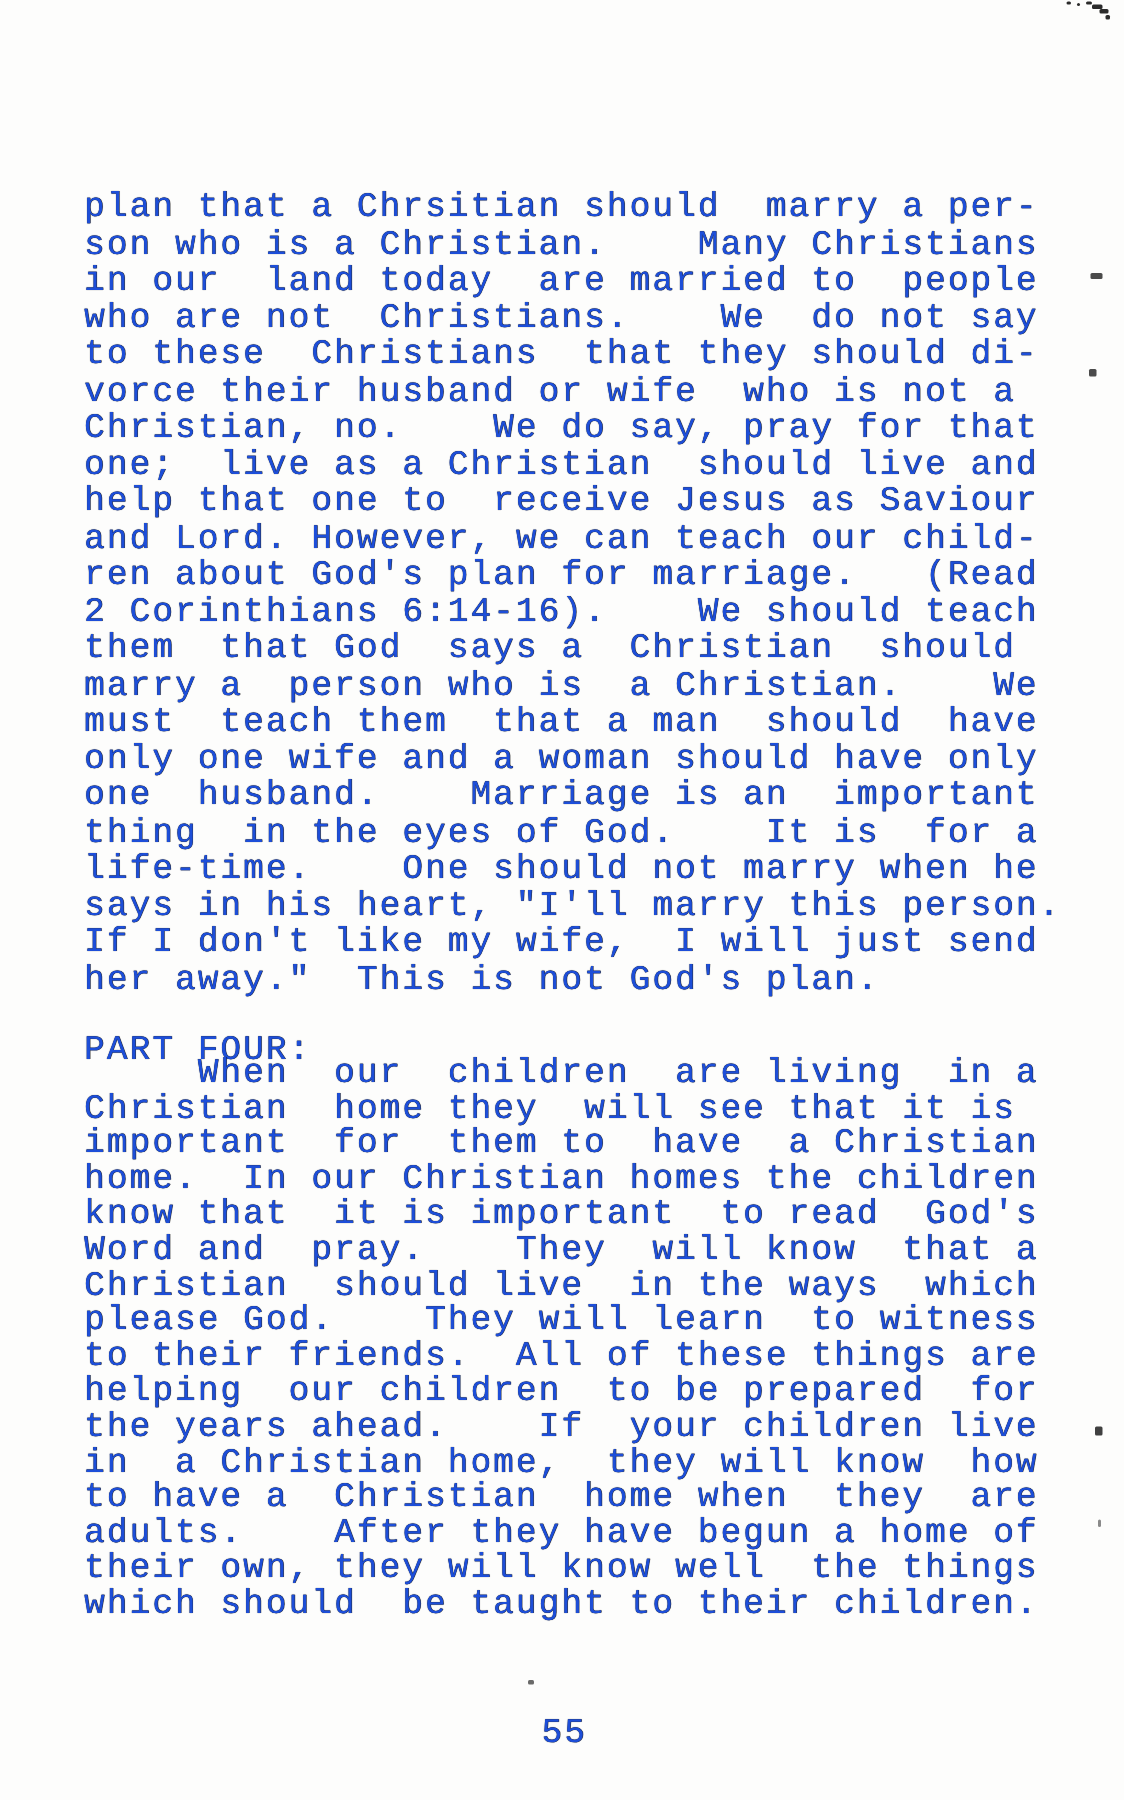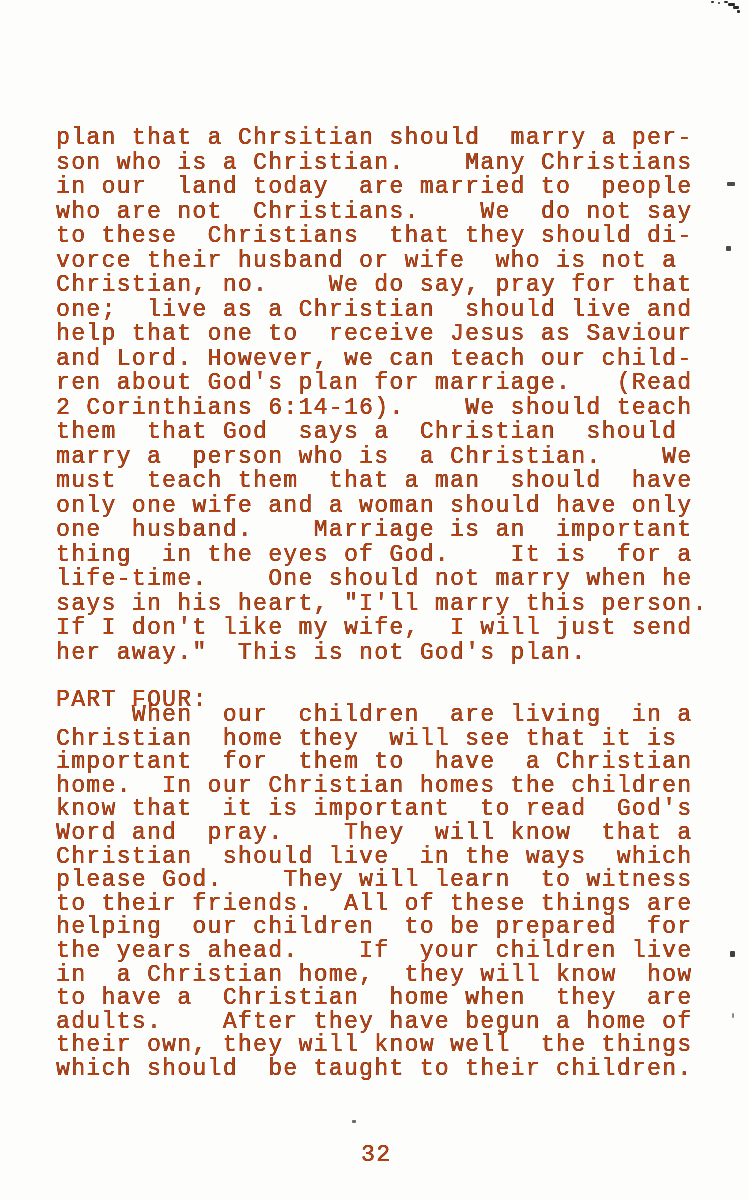--- a/index.html
+++ b/index.html
@@ -6,21 +6,21 @@
   body {
     width: 749px; height: 1200px;
     background: #fdfdfc;
     overflow: hidden;
   }
   .page {
     position: relative;
     width: 749px; height: 1200px;
     background: #fdfdfc;
     font-family: "Liberation Mono", "DejaVu Sans Mono", monospace;
-    color: #c2410c;
+    color: #1d4ed8;
   }
   .para {
     position: absolute;
     left: 56px;
     white-space: pre;
     font-size: 23px;
     letter-spacing: 1.35px;
     text-shadow: 0 0 0.55px #161616, 0.3px 0.3px 0.4px rgba(10,10,10,0.75);
   }
   #para1 { top: 126px; line-height: 24.5px; }
@@ -58,21 +58,21 @@
 <body>
 
 <div class="page">
 
   <div class="para" id="para1"><div class="line">plan that a Chrsitian should  marry a per-</div><div class="line">son who is a Christian.    Many Christians</div><div class="line">in our  land today  are married to  people</div><div class="line">who are not  Christians.    We  do not say</div><div class="line">to these  Christians  that they should di-</div><div class="line">vorce their husband or wife  who is not a</div><div class="line">Christian, no.    We do say, pray for that</div><div class="line">one;  live as a Christian  should live and</div><div class="line">help that one to  receive Jesus as Saviour</div><div class="line">and Lord. However, we can teach our child-</div><div class="line">ren about God's plan for marriage.   (Read</div><div class="line">2 Corinthians 6:14-16).    We should teach</div><div class="line">them  that God  says a  Christian  should</div><div class="line">marry a  person who is  a Christian.    We</div><div class="line">must  teach them  that a man  should  have</div><div class="line">only one wife and a woman should have only</div><div class="line">one  husband.    Marriage is an  important</div><div class="line">thing  in the eyes of God.    It is  for a</div><div class="line">life-time.    One should not marry when he</div><div class="line">says in his heart, "I'll marry this person.</div><div class="line">If I don't like my wife,  I will just send</div><div class="line">her away."  This is not God's plan.</div></div>
 
   <div class="heading"><span class="underlined">PART FOUR</span><span>:</span></div>
 
   <div class="para" id="para2"><div class="line">     When  our  children  are living  in a</div><div class="line">Christian  home they  will see that it is</div><div class="line">important  for  them to  have  a Christian</div><div class="line">home.  In our Christian homes the children</div><div class="line">know that  it is important  to read  God's</div><div class="line">Word and  pray.    They  will know  that a</div><div class="line">Christian  should live  in the ways  which</div><div class="line">please God.    They will learn  to witness</div><div class="line">to their friends.  All of these things are</div><div class="line">helping  our children  to be prepared  for</div><div class="line">the years ahead.    If  your children live</div><div class="line">in  a Christian home,  they will know  how</div><div class="line">to have a  Christian  home when  they  are</div><div class="line">adults.    After they have begun a home of</div><div class="line">their own, they will know well  the things</div><div class="line">which should  be taught to their children.</div></div>
 
-  <div class="pageno">32</div>
+  <div class="pageno">55</div>
 
   <div class="speck" style="left:711px; top:1px;  width:3px; height:2px;"></div>
   <div class="speck" style="left:718px; top:2px;  width:2px; height:2px;"></div>
   <div class="speck" style="left:724px; top:1px;  width:4px; height:2px;"></div>
   <div class="speck" style="left:728px; top:3px;  width:7px; height:3px;"></div>
   <div class="speck" style="left:733px; top:6px;  width:6px; height:3px;"></div>
   <div class="speck" style="left:737px; top:10px; width:3px; height:3px;"></div>
   <div class="speck" style="left:727px; top:182px; width:8px; height:4px; opacity:.85;"></div>
   <div class="speck" style="left:726px; top:246px; width:5px; height:5px; opacity:.85;"></div>
   <div class="speck" style="left:730px; top:951px; width:5px; height:6px; opacity:.9;"></div>

